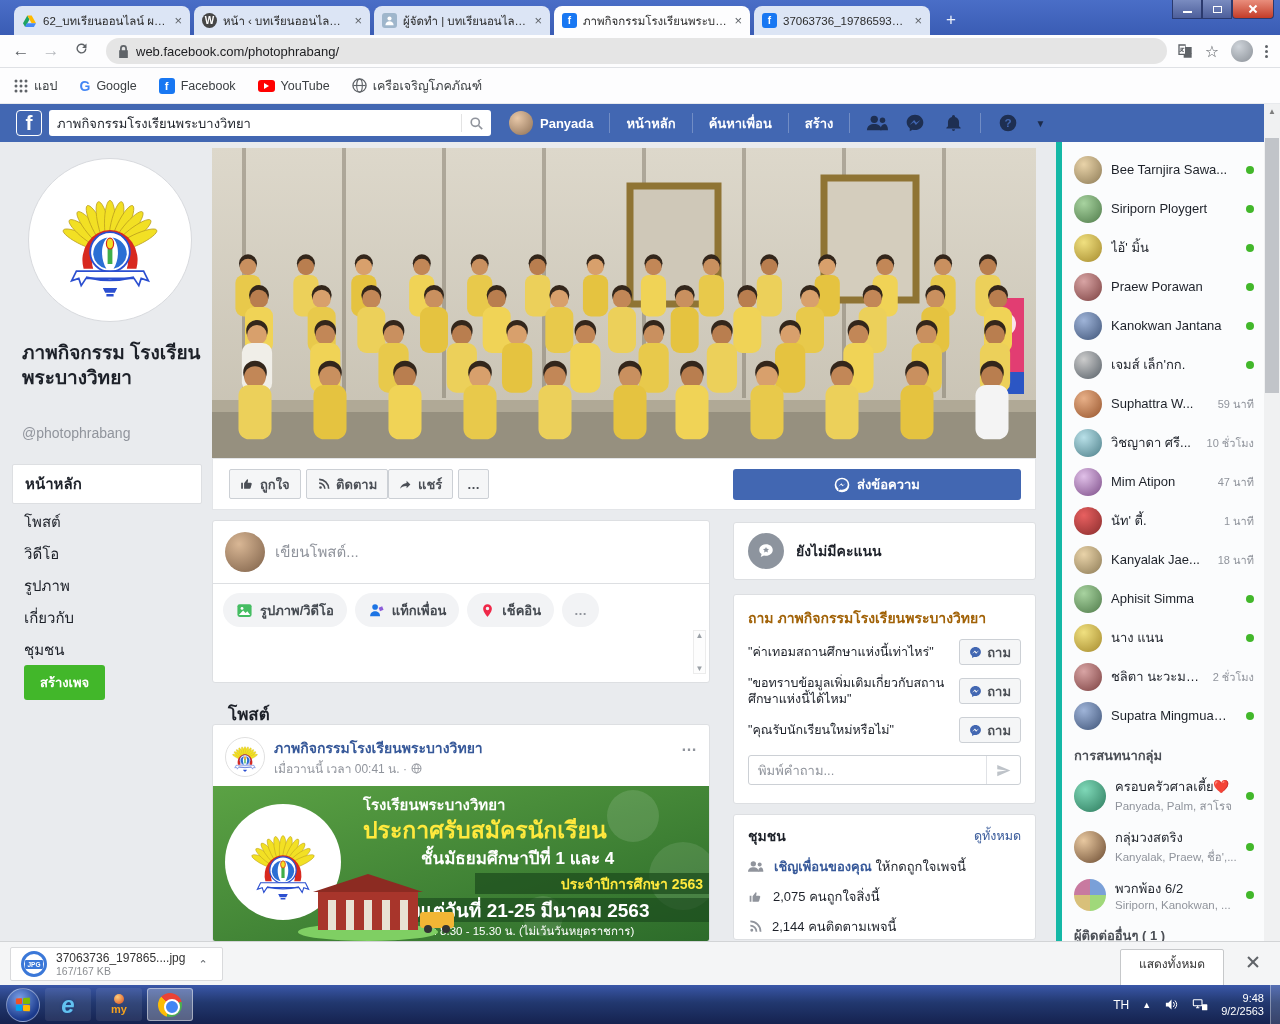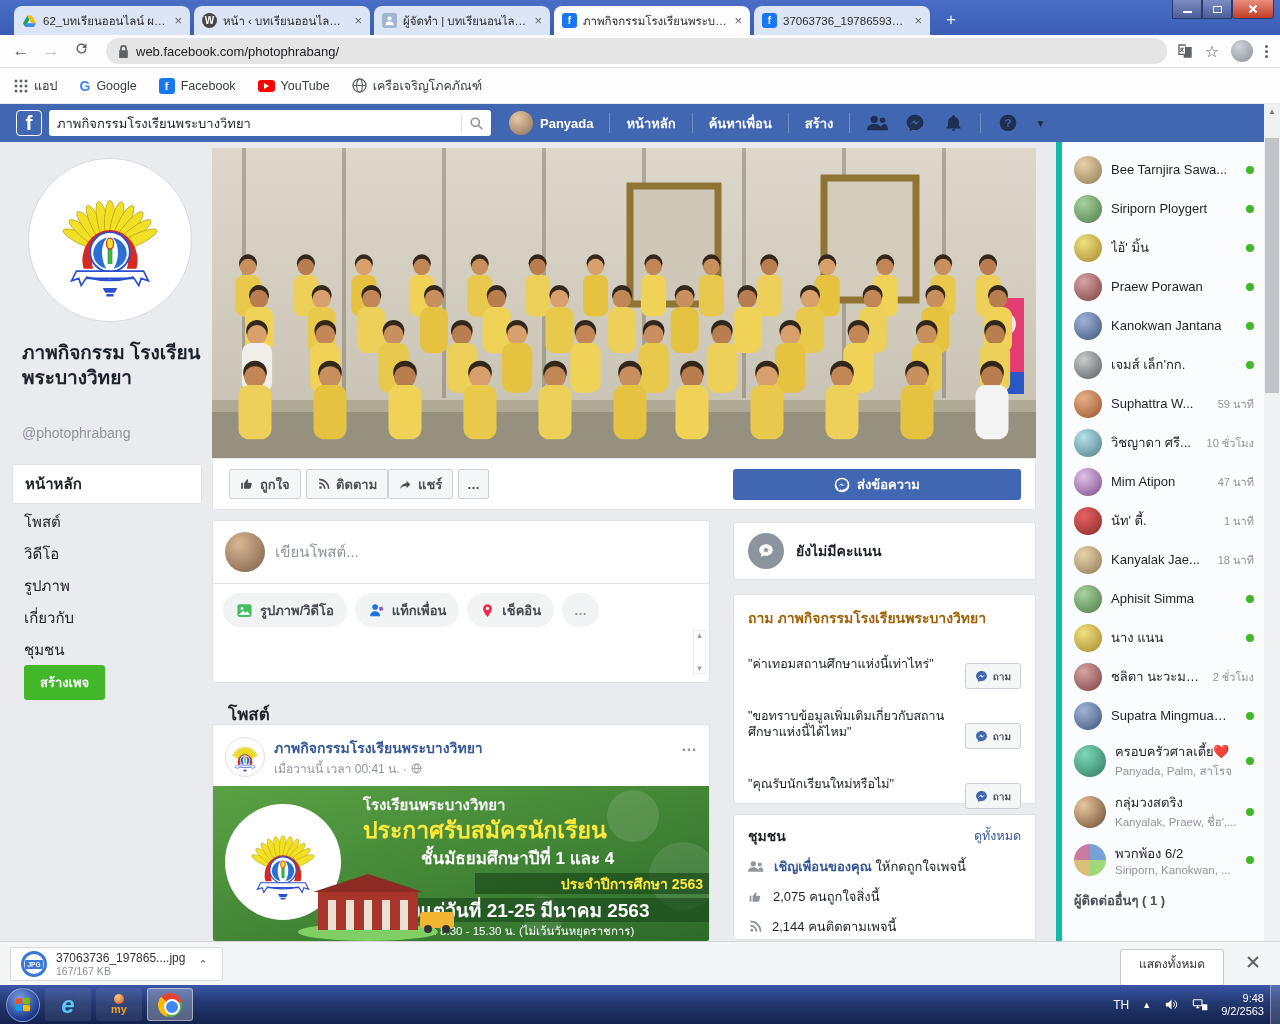--- a/index.html
+++ b/index.html
@@ -70,21 +70,21 @@
   
   #posthdr{position:absolute;left:228px;top:558px;font-size:17px;font-weight:bold;color:#1d2129;}
   #postcard{left:212px;top:582px;width:498px;height:218px;overflow:hidden;}
   .postname{color:#365899;font-weight:bold;font-size:14px;}
   .posttime{color:#90949c;font-size:12px;display:flex;align-items:center;gap:4px;}
   
   #ratingcard{left:733px;top:380px;width:303px;height:58px;display:flex;align-items:center;gap:12px;padding:0 14px;}
   #askcard{left:733px;top:452px;width:303px;height:210px;padding:12px 14px;}
   .qrow{display:flex;align-items:center;justify-content:space-between;margin-top:10px;gap:8px;}
   .qtext{font-size:12.5px;color:#1d2129;line-height:16px;flex:1;}
-  .askbtn{display:inline-flex;align-items:center;gap:5px;border:1px solid #ccd0d5;background:#f5f6f7;border-radius:3px;height:26px;padding:0 9px;font-size:10px;font-weight:bold;color:#4b4f56;flex:0 0 auto;margin-top:24px;}
+  .askbtn{display:inline-flex;align-items:center;gap:5px;border:1px solid #ccd0d5;background:#f5f6f7;border-radius:3px;height:26px;padding:0 9px;font-size:13px;font-weight:bold;color:#4b4f56;flex:0 0 auto;}
   .askinput{display:flex;align-items:center;border:1px solid #ccd0d5;border-radius:3px;height:30px;margin-top:12px;overflow:hidden;}
   .askinput input{flex:1;border:none;outline:none;font-size:13px;color:#1d2129;padding:0 9px;}
   .askinput input::placeholder{color:#90949c;}
   .sendbtn{width:34px;height:100%;border-left:1px solid #e0e2e6;display:flex;align-items:center;justify-content:center;}
   #commcard{left:733px;top:672px;width:303px;height:126px;padding:10px 14px;}
   .commrow{display:flex;align-items:center;gap:10px;margin-top:9px;font-size:13px;color:#1d2129;}
   .commrow svg{flex:0 0 auto;fill:#90949c;}
   
   #sidebar{position:absolute;left:1056px;top:0;width:208px;height:799px;background:#fbfcfd;border-left:6px solid #14b8a6;overflow:hidden;}
   .c-row{display:flex;align-items:center;height:39px;padding:0 10px 0 12px;gap:9px;}
@@ -880,20 +880,21 @@
         </div>
 
         <div class="c-row">
           <span class="c-av"></span>
           <span class="c-name">Supatra Mingmuang</span>
           <span class="c-time"></span>
           <span class="c-dot"></span>
         </div>
 
     </div>
+    <div style="padding:10px 12px 4px;font-size:13px;font-weight:bold;color:#4b4f56">การสนทนากลุ่ม</div>
     <div class="g-row">
       <span class="g-av" style="background:radial-gradient(circle at 35% 30%,#7fd8b8,#2c7a5c)"></span>
       <span style="flex:1;min-width:0">
             <span class="g-name" style="display:block">ครอบครัวศาลเตี้ย❤️</span>
             <span class="g-mem" style="display:block">Panyada, Palm, สาโรจ</span>
           </span>
       <span class="c-dot"></span>
     </div>
     <div class="g-row">
       <span class="g-av" style="background:radial-gradient(circle at 30% 30%,#e8c8a0,#6a4a30)"></span>

